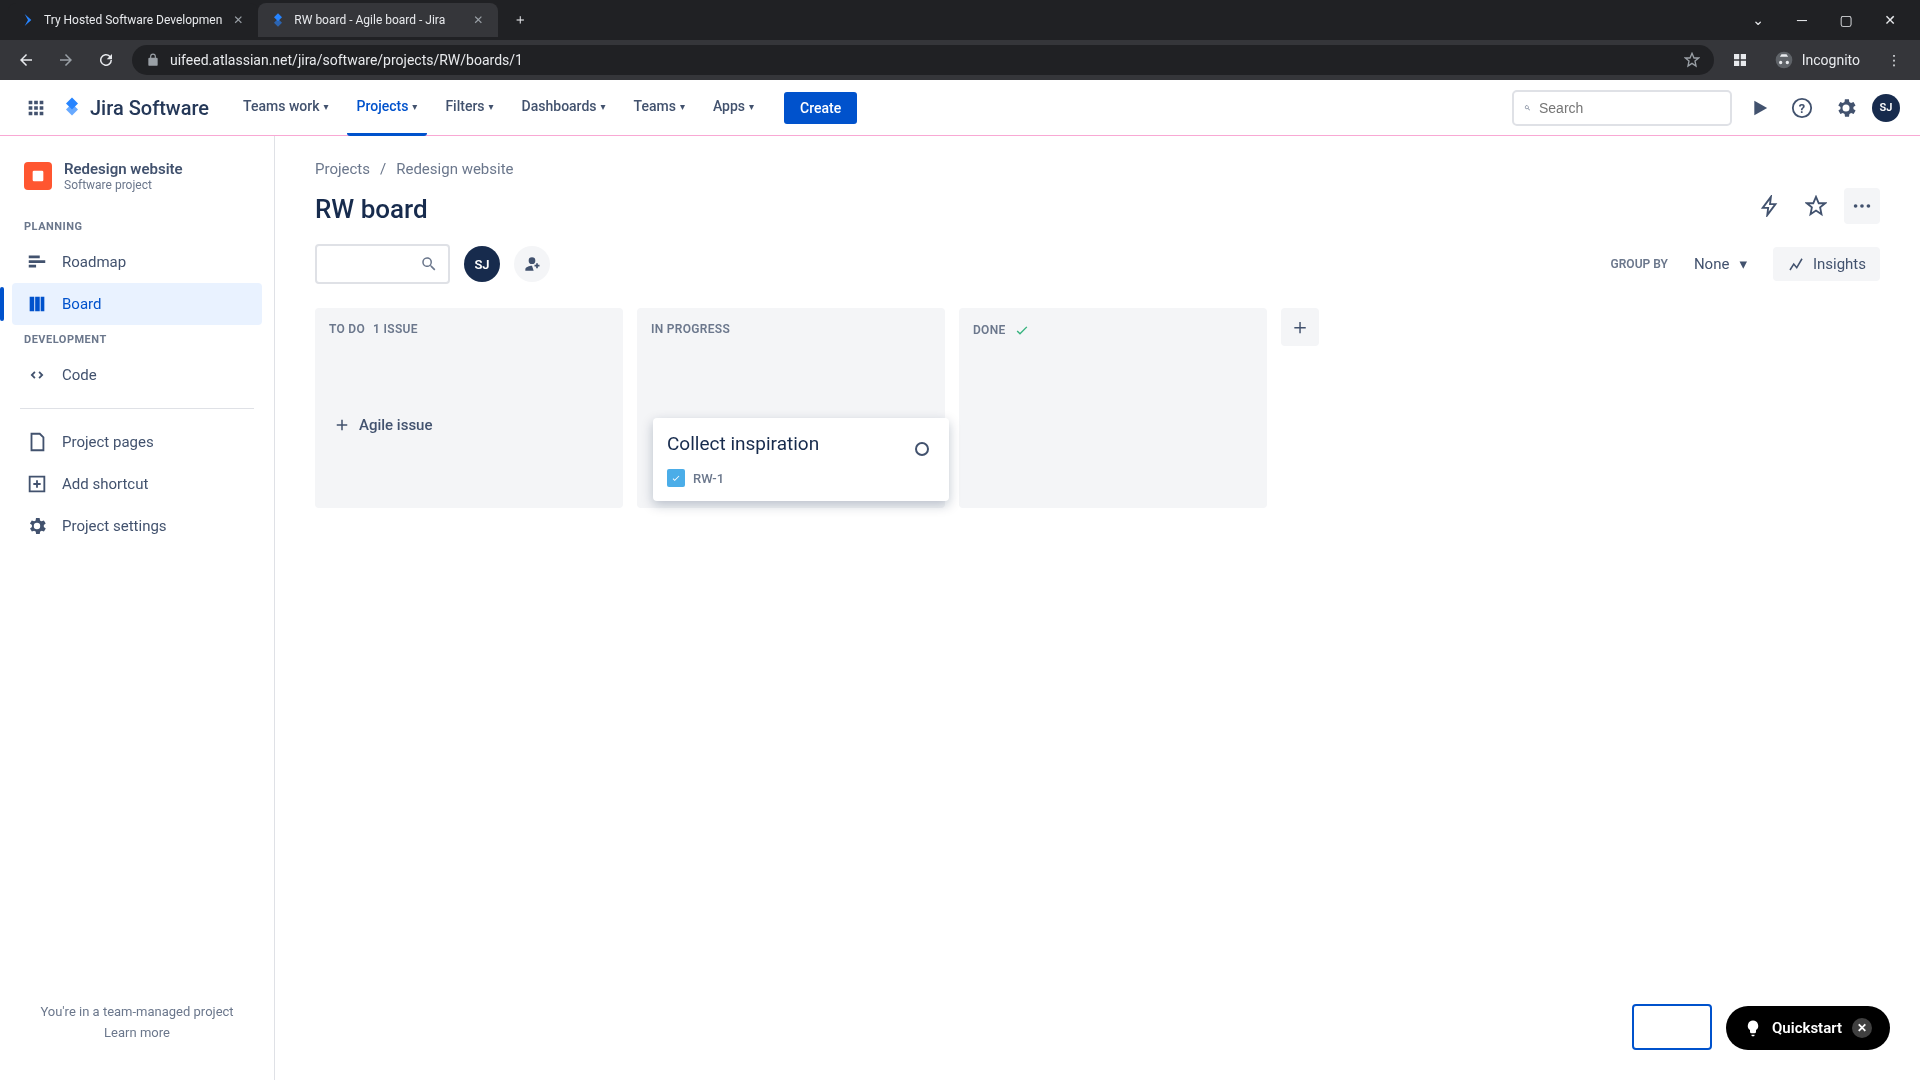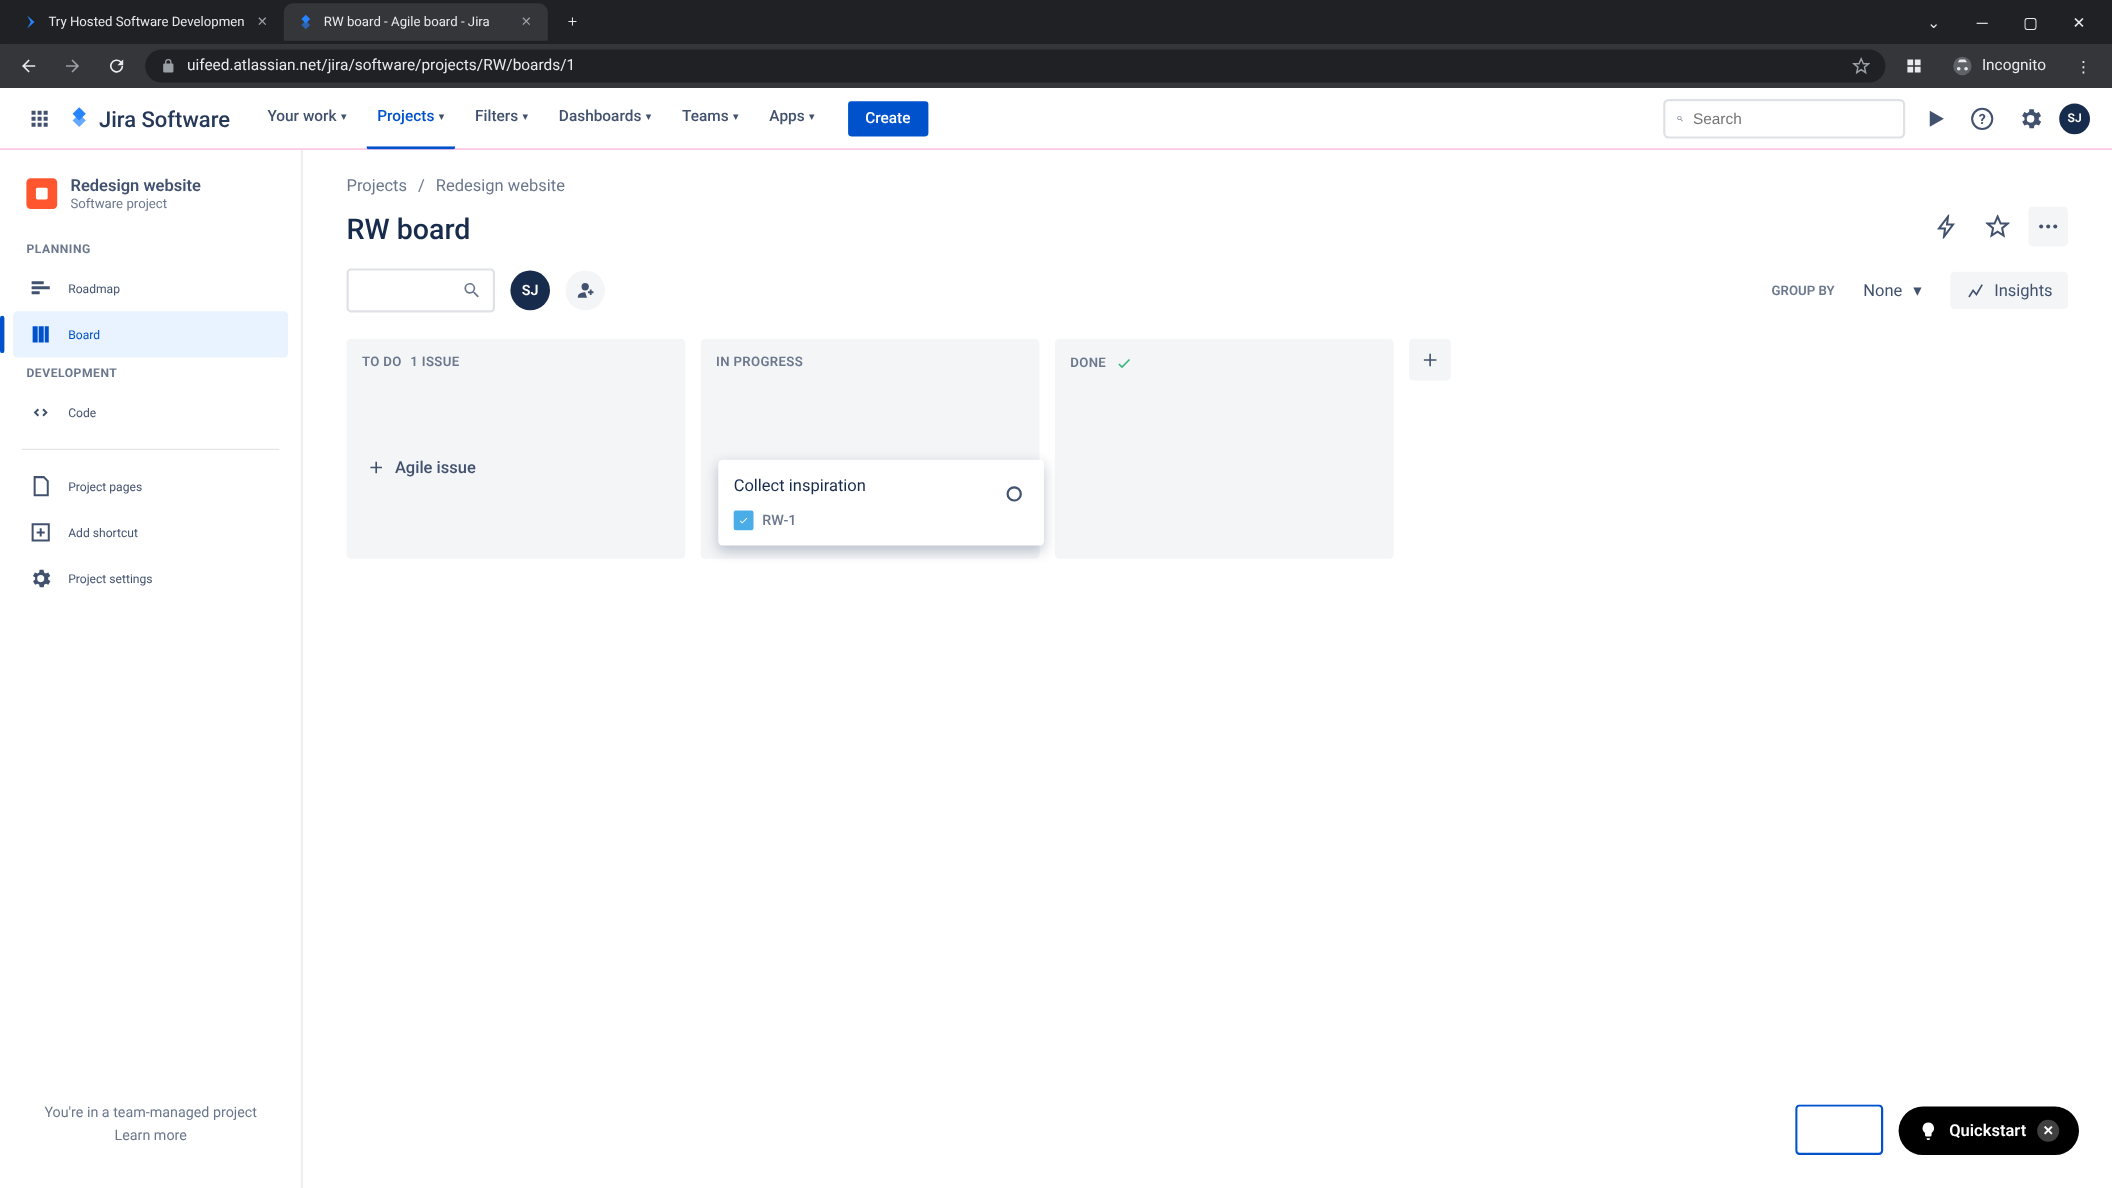--- a/index.html
+++ b/index.html
@@ -46,21 +46,21 @@
 .nav-avatar { width: 28px; height: 28px; border-radius: 50%; background: #172B4D; color: #fff; display: flex; align-items: center; justify-content: center; font-size: 11px; font-weight: 600; }
 
 
 .body-row { display: flex; flex: 1; overflow: hidden; }
 .sidebar { width: 275px; border-right: 1px solid #dfe1e6; padding: 24px 12px; display: flex; flex-direction: column; }
 .project-header { display: flex; gap: 12px; padding: 0 12px 20px; align-items: center; }
 .project-icon { width: 28px; height: 28px; background: #FF5630; border-radius: 4px; display: flex; align-items: center; justify-content: center; }
 .project-name { font-weight: 600; font-size: 15px; color: #42526E; }
 .project-type { font-size: 12px; color: #6B778C; }
 .side-section-label { font-size: 11px; font-weight: 700; color: #6B778C; padding: 8px 12px; letter-spacing: 0.5px; }
-.side-item { display: flex; align-items: center; gap: 14px; padding: 10px 14px; border-radius: 4px; color: #42526E; cursor: pointer; font-size: 11px; }
+.side-item { display: flex; align-items: center; gap: 14px; padding: 10px 14px; border-radius: 4px; color: #42526E; cursor: pointer; font-size: 15px; }
 .side-item.active { background: #E9F2FF; color: #0052CC; position: relative; }
 .side-item.active::before { content: ''; position: absolute; left: -12px; top: 4px; bottom: 4px; width: 4px; background: #0052CC; border-radius: 2px; }
 .side-divider { height: 1px; background: #dfe1e6; margin: 12px 8px; }
 .sidebar-footer { margin-top: auto; text-align: center; padding: 16px; }
 .footer-text { font-size: 13px; color: #6B778C; margin-bottom: 6px; }
 .footer-link { font-size: 13px; color: #6B778C; cursor: pointer; }
 
 
 .content { flex: 1; padding: 24px 40px; position: relative; overflow: hidden; }
 .breadcrumb { display: flex; gap: 10px; color: #6B778C; font-size: 15px; margin-bottom: 10px; }
@@ -85,21 +85,21 @@
 .board { display: flex; gap: 14px; align-items: flex-start; }
 .column { width: 308px; background: #f4f5f7; border-radius: 4px; padding: 14px; min-height: 200px; }
 .column-header { display: flex; align-items: center; gap: 8px; margin-bottom: 8px; }
 .column-title { font-size: 12px; font-weight: 600; color: #6B778C; letter-spacing: 0.3px; }
 .done-check { color: #36B37E; }
 .add-column-btn { width: 38px; height: 38px; background: #f4f5f7; border-radius: 4px; display: flex; align-items: center; justify-content: center; cursor: pointer; color: #42526E; font-size: 22px; }
 .create-issue { display: flex; align-items: center; gap: 8px; padding: 10px 4px; color: #42526E; font-size: 15px; font-weight: 500; cursor: pointer; margin-top: 70px; }
 
 
 .card { position: absolute; left: 378px; top: 282px; width: 296px; background: #fff; border-radius: 4px; box-shadow: 0 4px 12px rgba(9,30,66,0.25); padding: 14px; cursor: grabbing; }
-.card-title { font-size: 15px; color: #172B4D; margin-bottom: 14px; }
+.card-title { font-size: 19px; color: #172B4D; margin-bottom: 14px; }
 .card-footer { display: flex; align-items: center; gap: 8px; }
 .issue-type-icon { width: 18px; height: 18px; background: #4BADE8; border-radius: 2px; display: flex; align-items: center; justify-content: center; }
 .issue-key { font-size: 13px; color: #6B778C; font-weight: 500; }
 .grab-cursor { position: absolute; right: 20px; top: 24px; width: 14px; height: 14px; border: 2px solid #42526E; border-radius: 50%; }
 
 
 .bottom-float-area { position: fixed; right: 30px; bottom: 30px; display: flex; align-items: flex-end; gap: 14px; }
 .mini-panel { width: 80px; height: 46px; background: #fff; border: 2px solid #0052CC; border-radius: 4px; padding: 3px; }
 .quickstart-btn { background: #000000; color: #fff; padding: 12px 18px; border-radius: 24px; display: flex; align-items: center; gap: 10px; font-weight: 600; font-size: 15px; cursor: pointer; }
 .quickstart-close { width: 20px; height: 20px; border-radius: 50%; background: rgba(255,255,255,0.25); display: flex; align-items: center; justify-content: center; font-size: 12px; }
@@ -184,21 +184,21 @@
         </svg>
     </div>
     <div class="logo">
       <svg width="24" height="24" viewBox="0 0 32 32">
           <path fill="#2684FF" d="M16 2l8 8-8 8-8-8z"></path>
           <path fill="#2684FF" opacity="0.7" d="M16 10l8 8-8 8-8-8z"></path>
         </svg>
       <span class="logo-text">Jira Software</span>
     </div>
     <div class="nav-item">
-        <span>Your work</span>
+        <span>Teams work</span>
         <span class="nav-chevron">▾</span>
       </div>
     <div class="nav-item active">
         <span>Projects</span>
         <span class="nav-chevron">▾</span>
       </div>
     <div class="nav-item">
         <span>Filters</span>
         <span class="nav-chevron">▾</span>
       </div>

